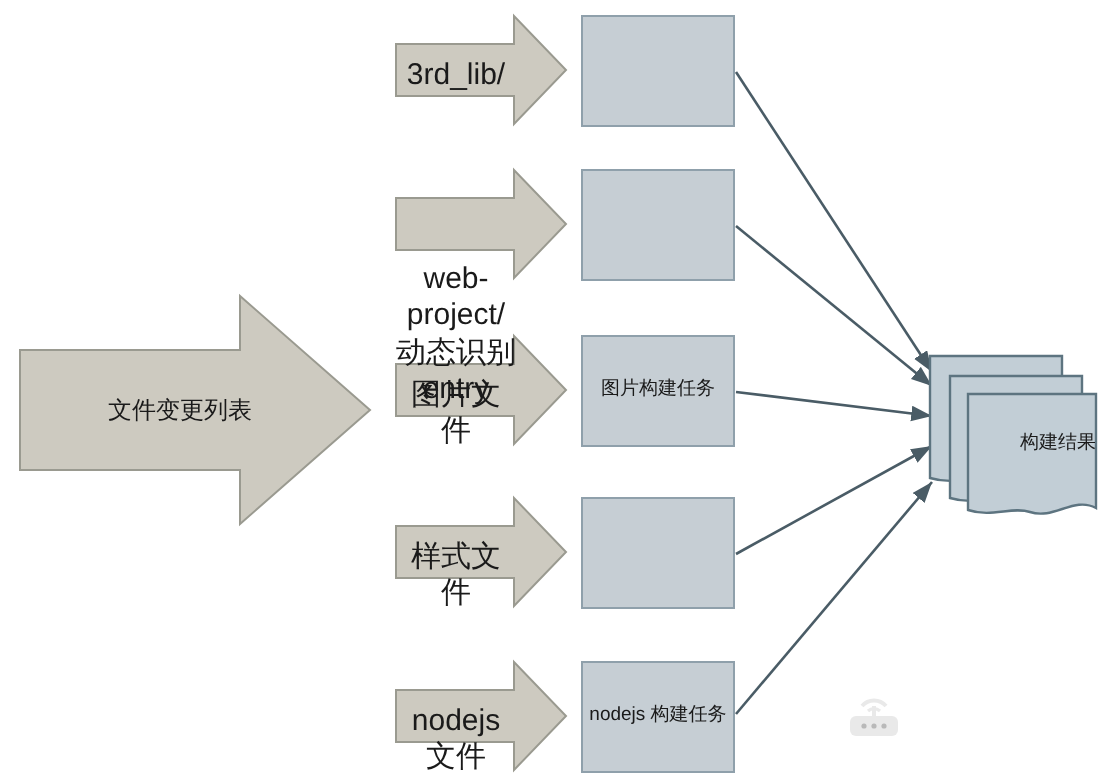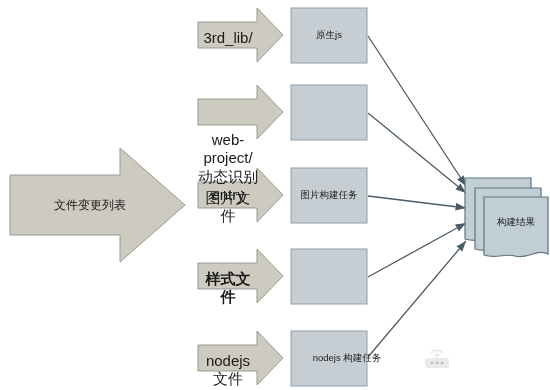--- a/index.html
+++ b/index.html
@@ -130,28 +130,27 @@
 
     <path d="M484,197 L548,197 L548,254 C537,248 527,260 515,256 C506,253 496,259 484,255 Z" fill="#c2ced6" stroke="#5d7480" stroke-width="1.2"></path>
   </svg>
 
   <div class="lbl lbl-big" style="left:35px; top:198px; width:110px;">文件变更列表</div>
 
   <div class="lbl lbl-arrow" style="left:200px; top:29px; width:56px;">3rd_lib/</div>
   <div class="lbl lbl-arrow" style="left:196px; top:99px; width:64px;margin-top:32px;">web-project/
 动态识别 entry</div>
   <div class="lbl lbl-arrow" style="left:200px; top:189px; width:56px;text-align:center;">图片文件</div>
-  <div class="lbl lbl-arrow" style="left:200px; top:270px; width:56px;font-weight:bold;">样式文件</div>
+  <div class="lbl lbl-arrow" style="left:200px; top:270px; width:56px;">样式文件</div>
   <div class="lbl lbl-arrow" style="left:198px; top:352px; width:60px;">nodejs 文件</div>
 
-  <div class="lbl lbl-box" style="left:291px; top:29px; width:76px;">原生js</div>
   <div class="lbl lbl-box" style="left:291px; top:189px; width:76px;">图片构建任务</div>
-  <div class="lbl lbl-box" style="left:291px; top:352px; width:76px;margin-left:18px;">nodejs 构建任务</div>
+  <div class="lbl lbl-box" style="left:291px; top:352px; width:76px;">nodejs 构建任务</div>
 
-  <div class="lbl lbl-result" style="left:484px; top:216px; width:64px;">构建结果</div>
+  <div class="lbl lbl-result" style="left:484px; top:216px; width:64px;text-align:right;">构建结果</div>
 
   <div id="watermark">
     <div id="wm-badge">
       <svg width="30" height="26" viewBox="0 0 30 26" xmlns="http://www.w3.org/2000/svg">
         <rect x="3" y="13" width="24" height="10" rx="3" fill="#e9e9e9"></rect>
         <circle cx="10" cy="18" r="1.3" fill="#b9b9b9"></circle>
         <circle cx="15" cy="18" r="1.3" fill="#b9b9b9"></circle>
         <circle cx="20" cy="18" r="1.3" fill="#b9b9b9"></circle>
         <line x1="15" y1="13" x2="15" y2="8" stroke="#e9e9e9" stroke-width="2"></line>
         <path d="M9,8 A8,8 0 0 1 21,8" fill="none" stroke="#e9e9e9" stroke-width="2"></path>

